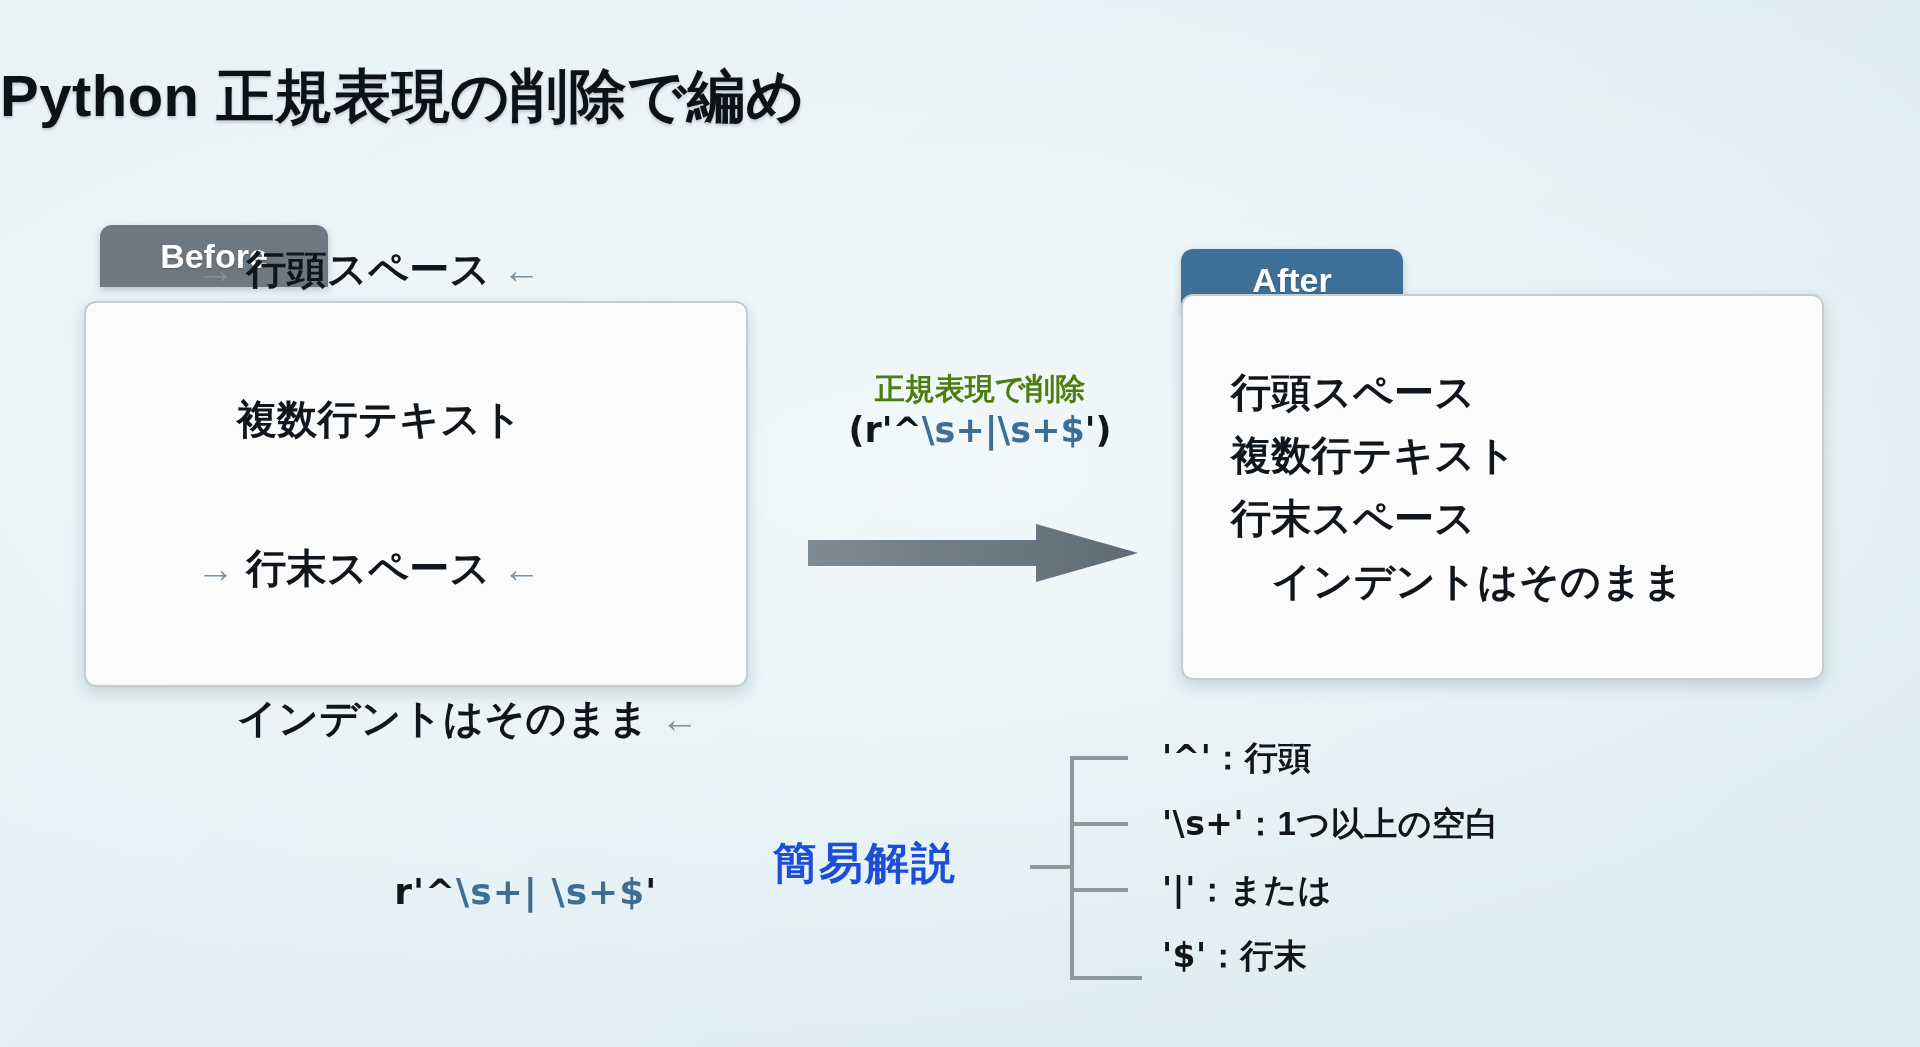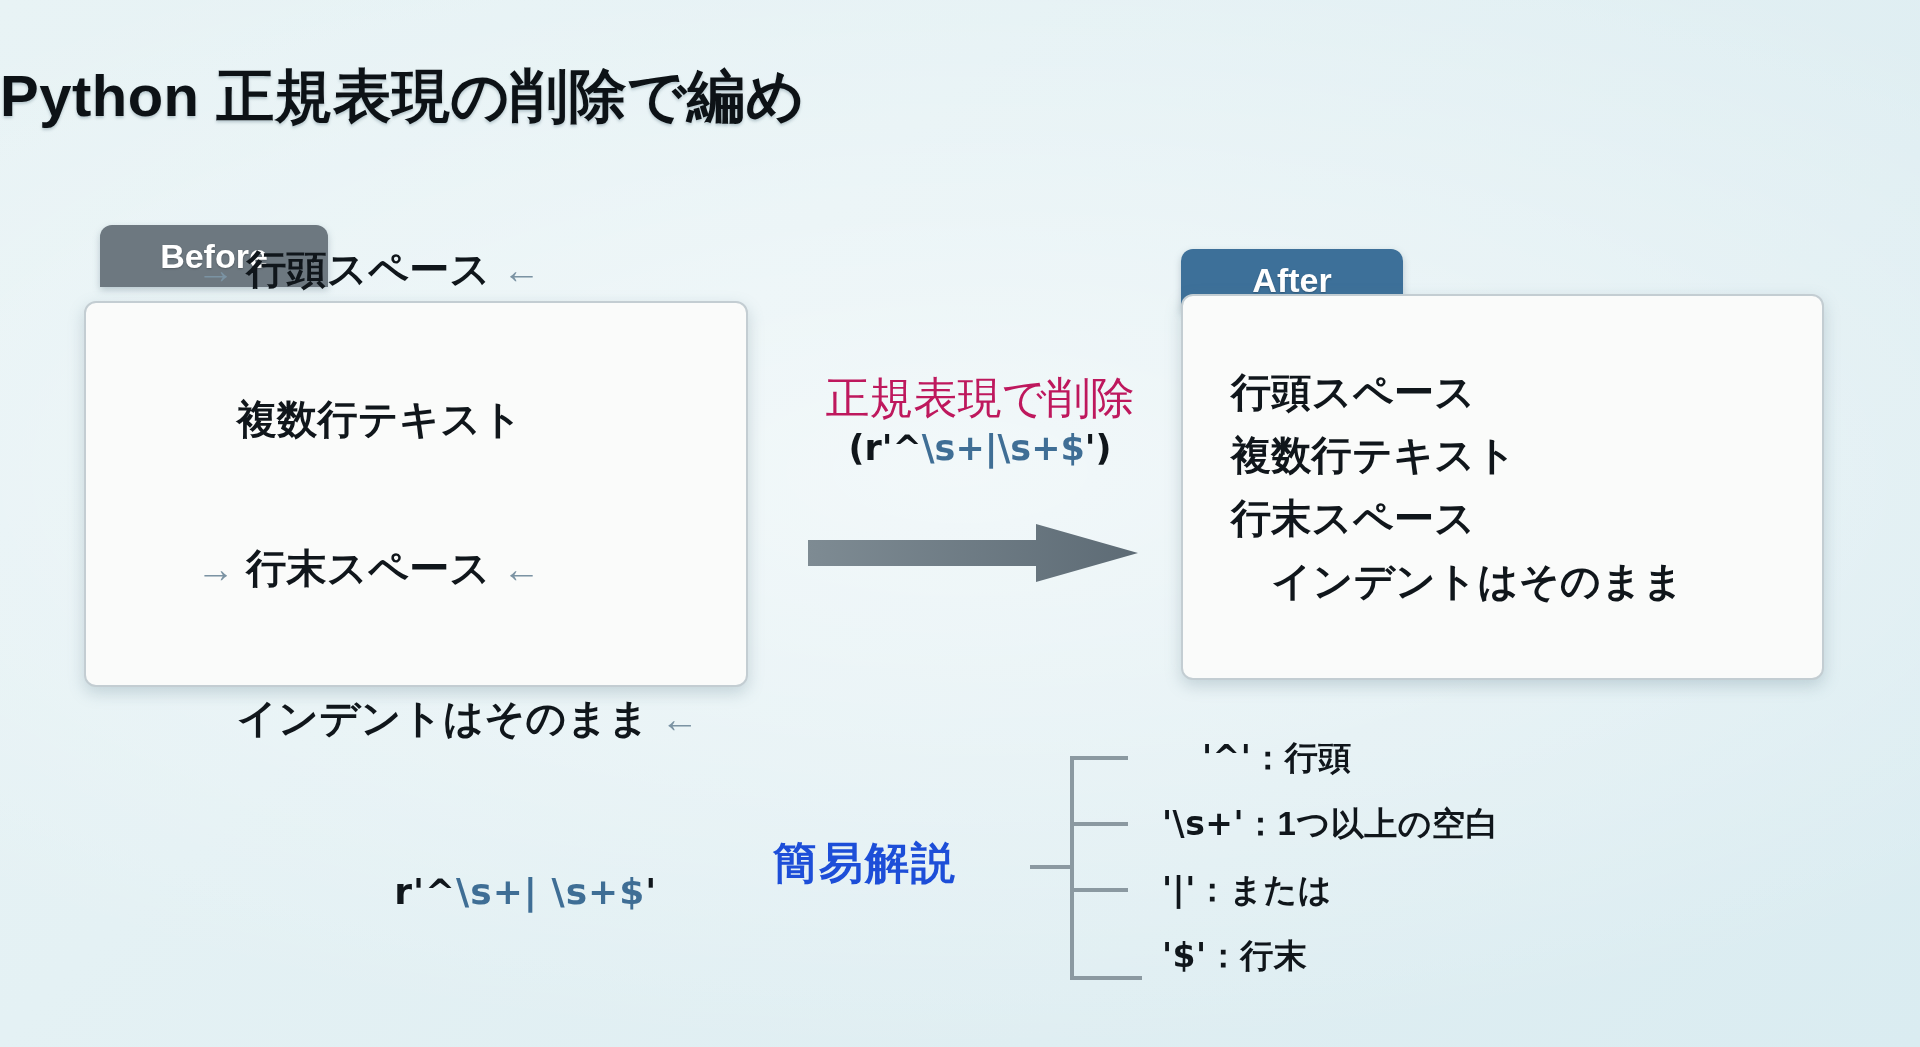--- a/index.html
+++ b/index.html
@@ -122,23 +122,23 @@
 
   
   .mid {
     position: absolute;
     left: 790px;
     top: 370px;
     width: 380px;
     text-align: center;
   }
   .mid-label {
-    font-size: 44px;
-    font-weight: normal;
-    color: #be185d;
+    font-size: 30px;
+    font-weight: bold;
+    color: #4d7c0f;
     line-height: 1.28;
     white-space: nowrap;
   }
   .mid-regex {
     font-size: 35px;
     font-weight: bold;
     color: #10161b;
     line-height: 1.28;
     white-space: nowrap;
     font-family: "DejaVu Sans", "Liberation Sans", sans-serif;
@@ -200,21 +200,21 @@
     position: absolute;
     font-size: 33px;
     font-weight: bold;
     color: #10161b;
     white-space: nowrap;
     letter-spacing: 0.5px;
   }
   .legend-item .tok {
     font-family: "DejaVu Sans", "Liberation Sans", sans-serif;
   }
-  .legend-item:nth-child(1) { top: 6px; margin-left: 40px; }
+  .legend-item:nth-child(1) { top: 6px; }
   .legend-item:nth-child(2) { top: 72px; }
   .legend-item:nth-child(3) { top: 138px; }
   .legend-item:nth-child(4) { top: 204px; }
 </style>
 </head>
 <body>
 
 <div class="vignette"></div>
 
 <div class="title">Python 正規表現の削除で編め</div>

